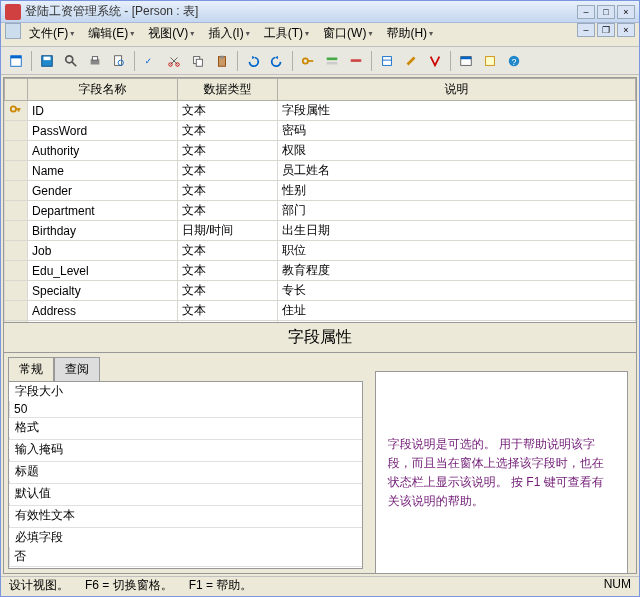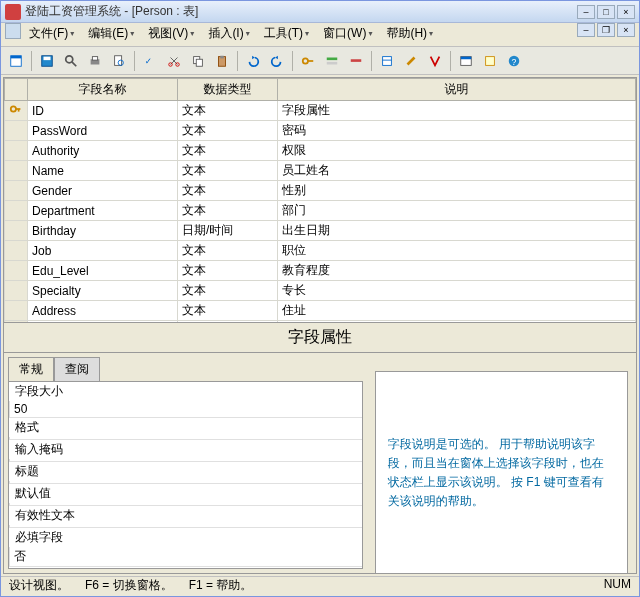--- a/index.html
+++ b/index.html
@@ -30,21 +30,21 @@
 .prop-area { flex: 1; display: flex; background: #ece9d8; overflow: hidden; }
 .prop-left { flex: 1.4; padding: 4px; display: flex; flex-direction: column; }
 .tabs { display: flex; }
 .tab { padding: 3px 10px; background: #ece9d8; border: 1px solid #999; border-bottom: none; font-size: 12px; cursor: pointer; }
 .tab.inactive { background: #ddd; }
 .prop-grid { flex: 1; background: #fff; border: 1px solid #999; overflow: auto; }
 .prop-row { display: flex; border-bottom: 1px solid #e0e0e0; font-size: 12px; flex-direction: column; }
 .prop-key { width: 120px; padding: 1px 6px; }
 .prop-val { flex: 1; padding: 1px 4px; border-left: 1px solid #e0e0e0; }
 .prop-right { flex: 1; padding: 8px; display: flex; align-items: center; }
-.help-box { border: 1px solid #999; background: #fff; padding: 12px; font-size: 12px; color: #0369a1; line-height: 1.6; height: 100%; display: flex; align-items: center; margin-top: 20px; }
+.help-box { border: 1px solid #999; background: #fff; padding: 12px; font-size: 12px; color: #701a75; line-height: 1.6; height: 100%; display: flex; align-items: center; margin-top: 20px; }
 .statusbar { height: 20px; background: #ece9d8; border-top: 1px solid #c0c0c0; display: flex; padding: 0 8px; font-size: 12px; gap: 16px; }
 .statusbar .spacer { flex: 1; }
 svg { width: 14px; height: 14px; }
 </style>
 </head>
 <body>
 
 <div class="window">
 
   <div class="titlebar">

